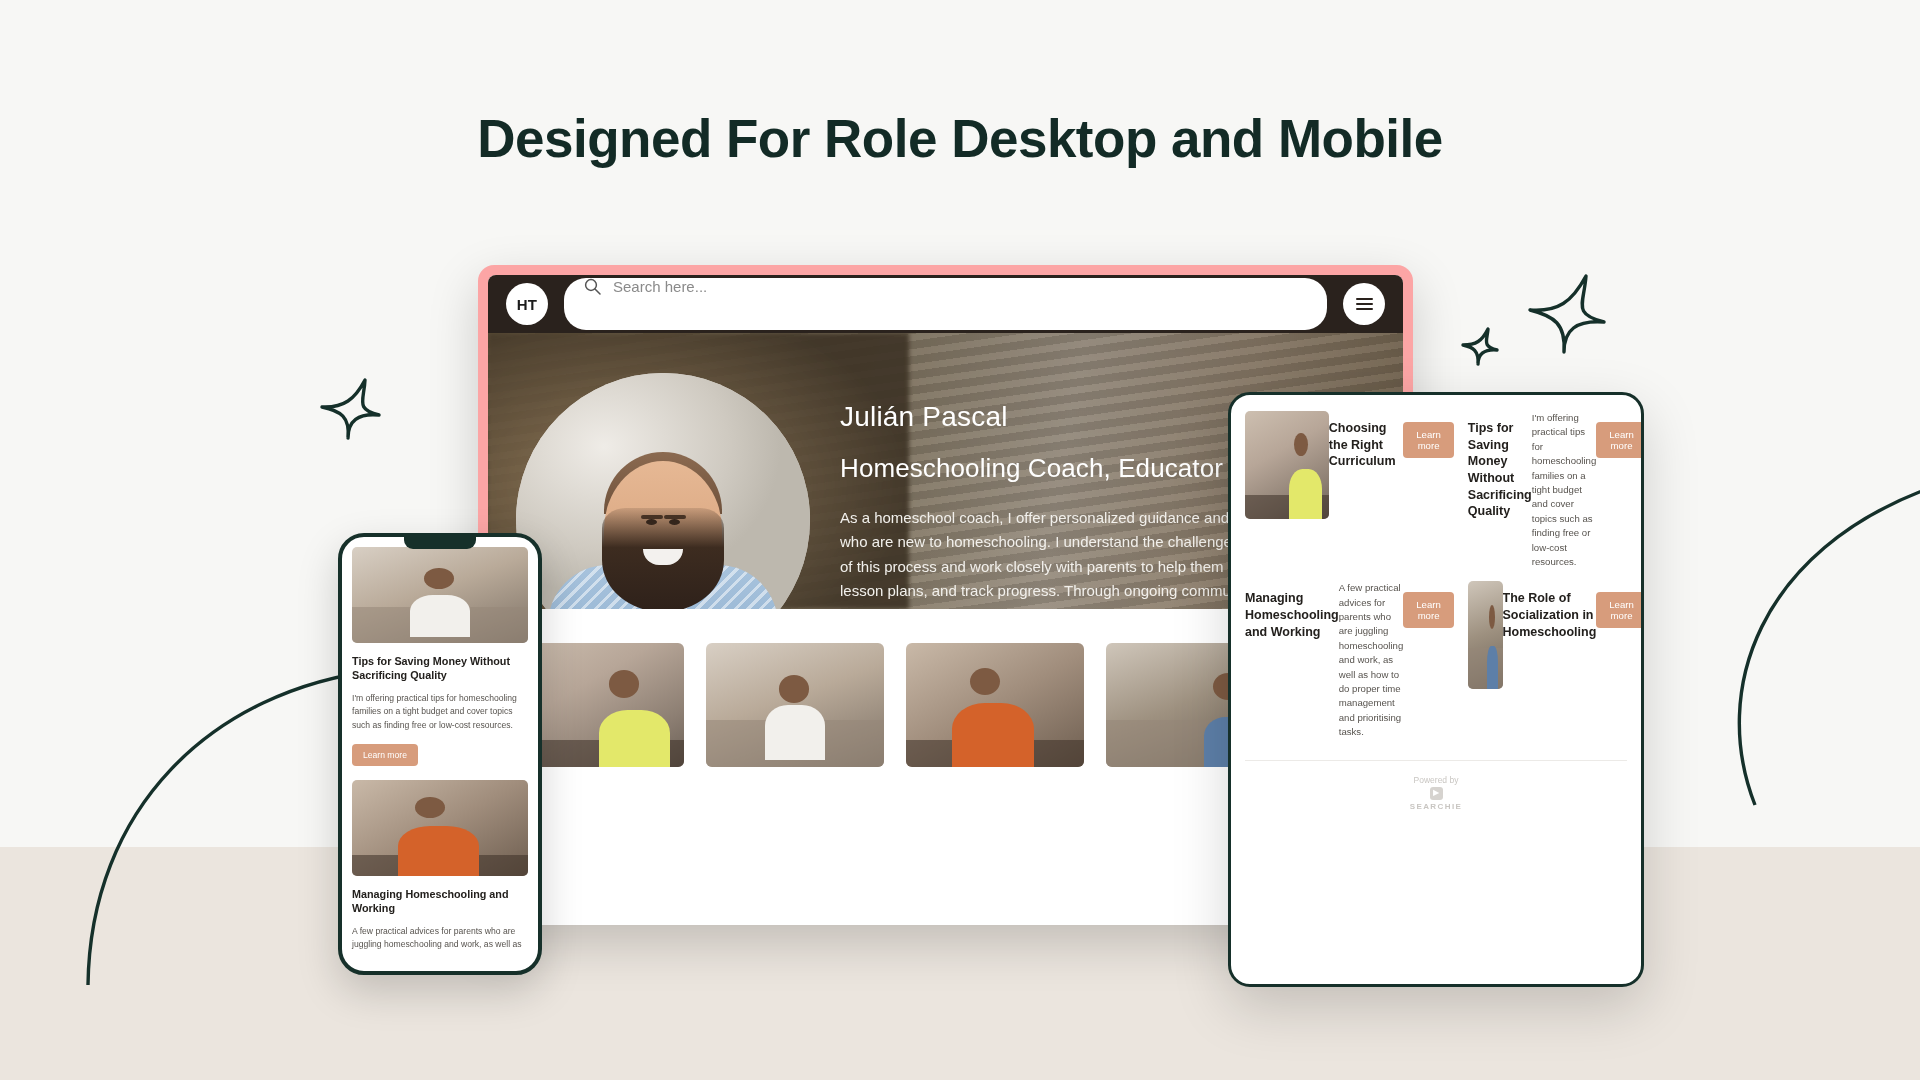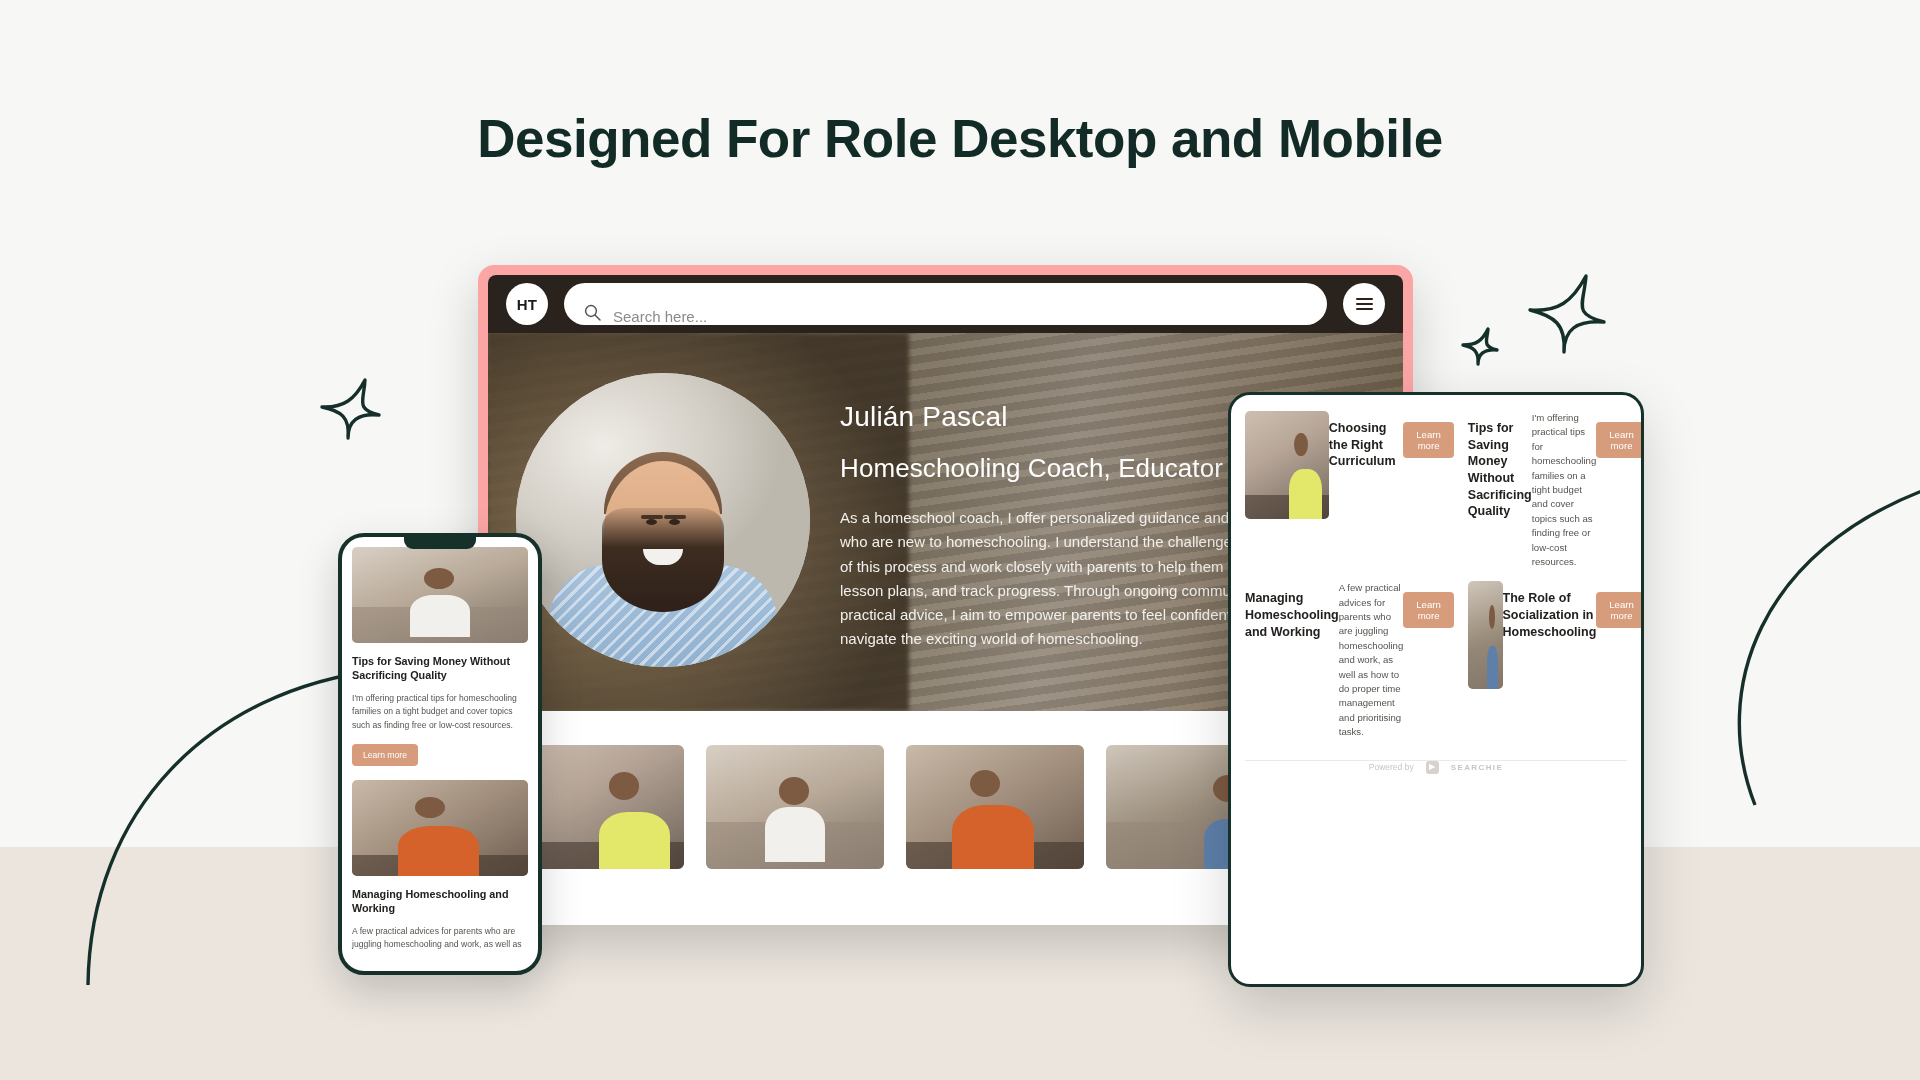--- a/index.html
+++ b/index.html
@@ -53,33 +53,33 @@
     display:flex; align-items:center; gap:16px;
     padding:0 18px;
   }
   .logo-circle {
     width:42px; height:42px; border-radius:50%; background:#fff;
     display:flex; align-items:center; justify-content:center;
     font-size:15px; font-weight:bold; color:#1c1c1c; flex:none;
     letter-spacing:.3px;
   }
   .search-box {
-    flex:1; height:42px; background:#fff; border-radius:22px;
-    display:flex; align-items:flex-end; gap:12px; padding:0 20px;
+    flex:1; height:52px; background:#fff; border-radius:22px;
+    display:flex; align-items:flex-start; gap:12px; padding:0 20px;
   }
   .search-box .ph { font-size:15px; color:#8a8a8a; }
   .burger {
     width:42px; height:42px; border-radius:50%; background:#fff; flex:none;
     display:flex; flex-direction:column; align-items:center; justify-content:center; gap:3px;
   }
   .burger i { display:block; width:17px; height:2px; background:#2a221d; border-radius:2px; }
 
   
   .dt-hero {
-    position:relative; height:378px; overflow:hidden;
+    position:relative; height:276px; overflow:hidden;
     background:linear-gradient(100deg,#6b5a3c 0%,#8a7a5a 22%,#a89a80 42%,#cbbfae 62%,#b9a68e 80%,#8d7a5e 100%);
   }
   .hero-tex {
     position:absolute; inset:0;
     background:
       repeating-linear-gradient(172deg, rgba(255,255,255,.14) 0 7px, rgba(40,40,40,.25) 7px 15px),
       linear-gradient(180deg, rgba(70,60,45,.45), rgba(60,50,38,.25));
     opacity:.55;
     -webkit-mask-image:radial-gradient(120% 100% at 75% 40%, #000 0 60%, transparent 85%);
             mask-image:radial-gradient(120% 100% at 75% 40%, #000 0 60%, transparent 85%);
@@ -161,22 +161,22 @@
   .tb-card { display:flex; }
   .tb-thumb { width:100%; height:108px; border-radius:5px; overflow:hidden; position:relative; }
   .tb-title { font-size:12.5px; font-weight:bold; color:#23201d; margin:9px 0 7px; line-height:1.33; }
   .tb-desc { font-size:9.6px; color:#57534e; line-height:1.5; }
   .learn-btn {
     margin-top:11px; align-self:flex-start;
     background:#d79c7c; color:#fff; border:none; border-radius:4px;
     font-size:9.6px; padding:7px 13px; cursor:pointer; font-family:inherit;
   }
   .tb-footer {
-    margin-top:20px; border-top:1px solid #eceae7; padding-top:0;
-    display:flex; align-items:center; justify-content:center; gap:12px;
+    margin-top:20px; border-top:1px solid #eceae7; padding-top:14px;
+    display:flex; align-items:center; justify-content:center; gap:2px;flex-direction:column;
   }
   .tb-footer .pw { font-size:8.5px; color:#c9c6c2; }
   .tb-footer .brand { font-size:8px; letter-spacing:1.4px; color:#c9c6c2; font-weight:bold; }
   .sr-logo{width:13px;height:13px;border-radius:3px;background:#d6d3cf;display:flex;align-items:center;justify-content:center;}
   .sr-logo span{color:#fff;font-size:8px;line-height:1;}
 
   
   .phone {
     position:absolute; left:338px; top:533px; width:204px; height:442px;
     background:#fff; border:4px solid #16302a; border-radius:26px;

